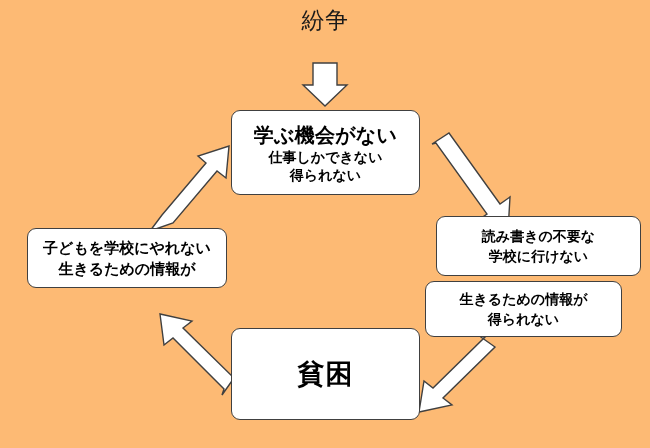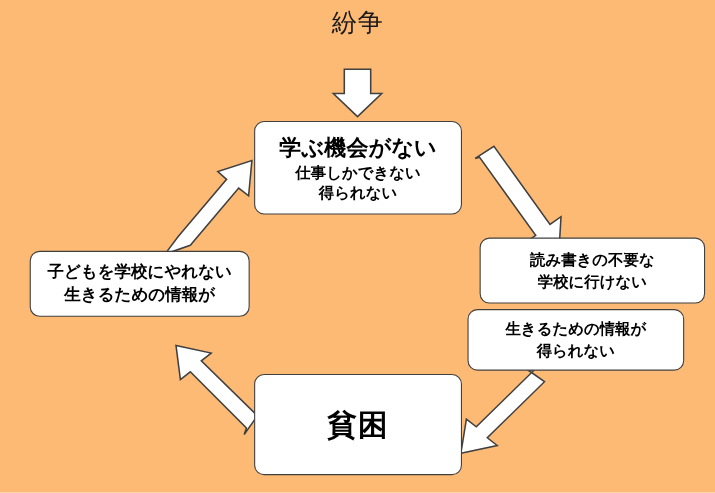--- a/index.html
+++ b/index.html
@@ -112,21 +112,21 @@
   }
   #node-information .sub {
     font-weight: bold;
     font-size: 14px;
     line-height: 20px;
   }
 
   
   #node-poverty {
     left: 231px;
-    top: 340px;
+    top: 328px;
     width: 189px;
     height: 92px;
   }
   #node-poverty .headline {
     font-weight: bold;
     font-size: 27px;
     line-height: 32px;
     letter-spacing: 1px;
   }
 

